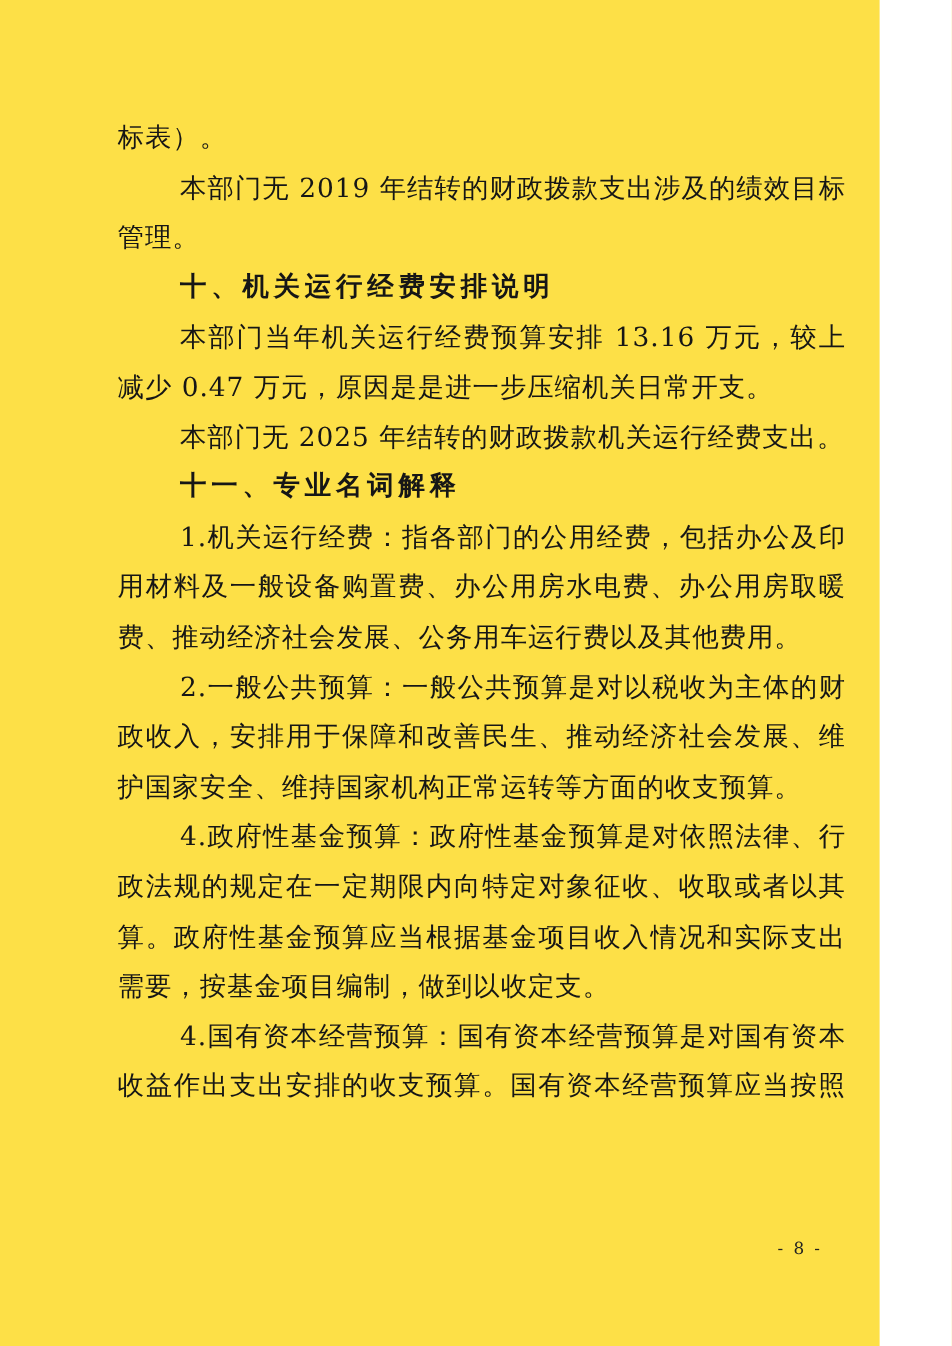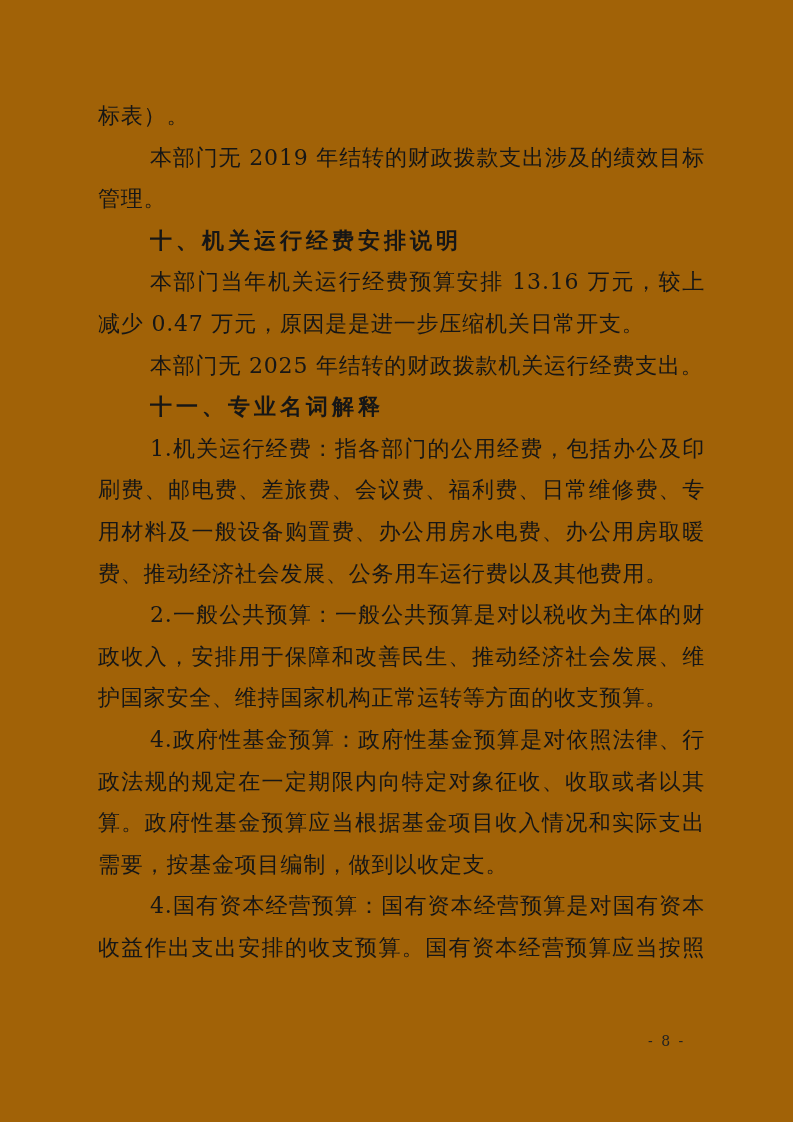--- a/index.html
+++ b/index.html
@@ -2,23 +2,23 @@
 <html><head>
 <meta charset="utf-8">
 <style>
   html, body {
     margin: 0;
     padding: 0;
     background: #ffffff;
   }
   .page {
     position: relative;
-    width: 793px;
+    width: 733px;
     height: 1122px;
-    background: #a16207;
+    background: #fde047;
     color: #161616;
     font-family: "DejaVu Serif", "Liberation Serif", serif;
     overflow: hidden;
   }
   .content {
     position: absolute;
     left: 98px;
     top: 95px;
     width: 607px;
   }
@@ -32,21 +32,21 @@
   }
   .line.fill {
     white-space: normal;
     text-align: justify;
     text-align-last: justify;
   }
   .line.indent {
     padding-left: 52px;
   }
   .line.heading {
-    font-family: Liberation Serif, serif;
+    font-family: Liberation Mono, monospace;
     font-weight: 700;
     letter-spacing: 4px;
   }
   .footer-pagenum {
     position: absolute;
     left: 648px;
     top: 1033px;
     font-size: 14px;
     letter-spacing: 2px;
     color: #222222;
@@ -60,21 +60,20 @@
   <div class="content">
       <div class="line">标表）。</div>
       <div class="line fill indent">本部门无 2019 年结转的财政拨款支出涉及的绩效目标</div>
       <div class="line">管理。</div>
       <div class="line heading indent">十、机关运行经费安排说明</div>
       <div class="line fill indent">本部门当年机关运行经费预算安排 13.16 万元，较上年</div>
       <div class="line">减少 0.47 万元，原因是是进一步压缩机关日常开支。</div>
       <div class="line indent">本部门无 2025 年结转的财政拨款机关运行经费支出。</div>
       <div class="line heading indent">十一、专业名词解释</div>
       <div class="line fill indent">1.机关运行经费：指各部门的公用经费，包括办公及印</div>
-      <div class="line fill">刷费、邮电费、差旅费、会议费、福利费、日常维修费、专</div>
       <div class="line fill">用材料及一般设备购置费、办公用房水电费、办公用房取暖</div>
       <div class="line">费、推动经济社会发展、公务用车运行费以及其他费用。</div>
       <div class="line fill indent">2.一般公共预算：一般公共预算是对以税收为主体的财</div>
       <div class="line fill">政收入，安排用于保障和改善民生、推动经济社会发展、维</div>
       <div class="line">护国家安全、维持国家机构正常运转等方面的收支预算。</div>
       <div class="line fill indent">4.政府性基金预算：政府性基金预算是对依照法律、行</div>
       <div class="line fill">政法规的规定在一定期限内向特定对象征收、收取或者以其</div>
       <div class="line fill">算。政府性基金预算应当根据基金项目收入情况和实际支出</div>
       <div class="line">需要，按基金项目编制，做到以收定支。</div>
       <div class="line fill indent">4.国有资本经营预算：国有资本经营预算是对国有资本</div>

